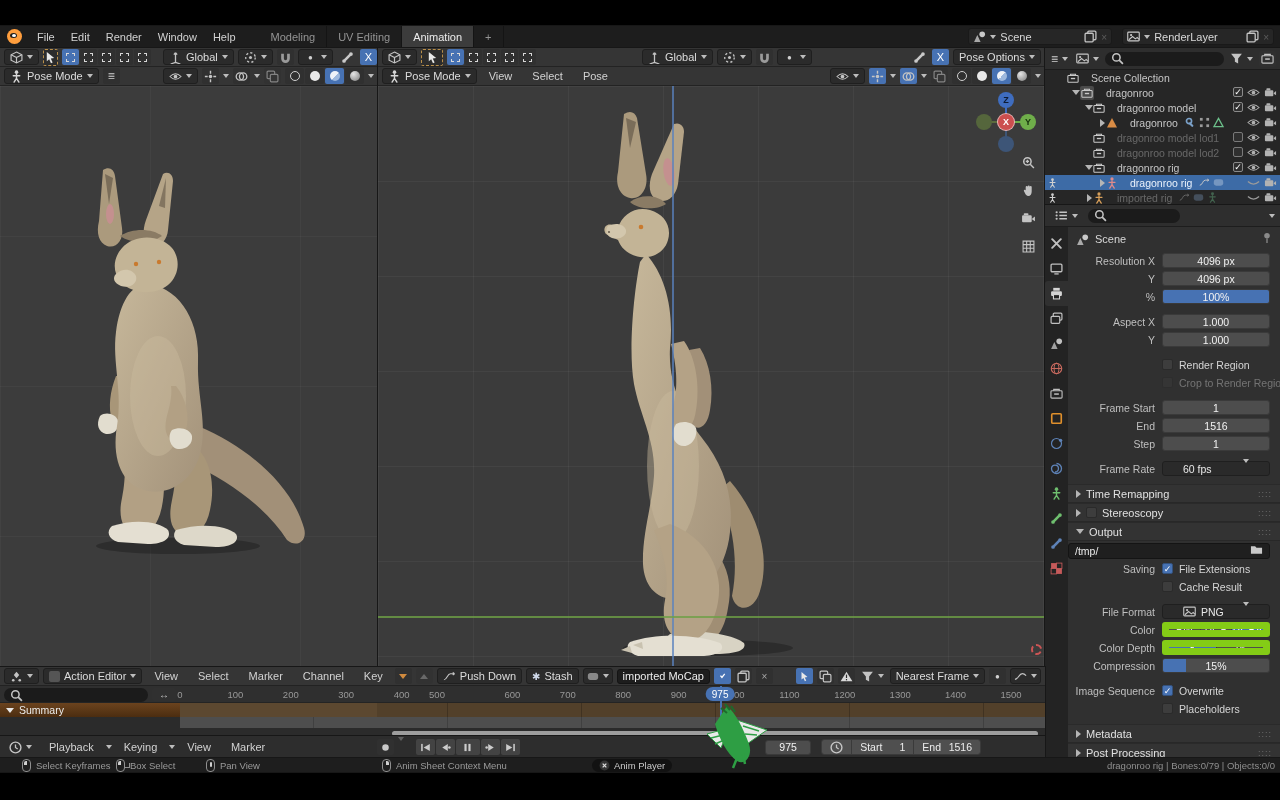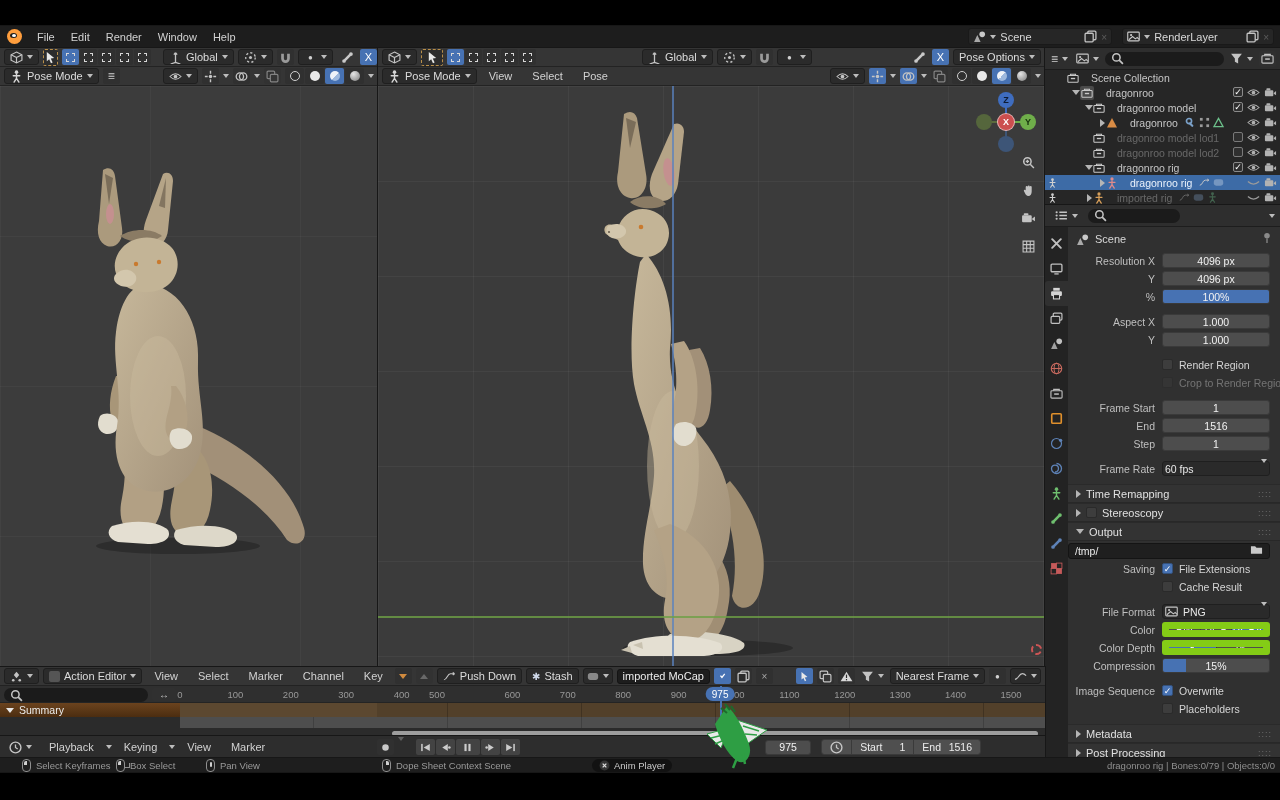--- a/index.html
+++ b/index.html
@@ -74,21 +74,21 @@
 .ptab.on{background:#303030;border-radius:3px 0 0 3px}
 .pcontent{position:absolute;left:23px;top:22px;right:0;bottom:0;overflow:hidden}
 .crumb{height:24px;display:flex;align-items:center;gap:6px;padding:0 8px;color:#d8d8d8}
 .panel-hdr{height:19px;display:flex;align-items:center;gap:5px;background:#353535;border-top:1px solid #2a2a2a;border-bottom:1px solid #282828;padding:0 8px;color:#e0e0e0}
 .grip{margin-left:auto;color:#6f6f6f;font-size:9px;letter-spacing:1px}
 .p-row{display:flex;align-items:center;height:17px;margin:1px 10px 1px 0}
 .p-label{width:94px;text-align:right;padding-right:7px;color:#bfbfbf;font-size:10.5px;flex:none;white-space:nowrap}
 .p-field{flex:1;height:15px;background:#4d4d4d;border:1px solid #3a3a3a;border-radius:3px;display:flex;align-items:center;justify-content:center;color:#f2f2f2;font-size:10.5px;position:relative;overflow:hidden}
 .p-fill{position:absolute;left:0;top:0;bottom:0;background:#4772b3}
 .p-val{position:relative;z-index:1}
-.p-select{flex:1;height:15px;background:#2a2a2a;border:1px solid #1f1f1f;border-radius:3px;display:flex;align-items:center;gap:5px;padding:0 2px;color:#e8e8e8;font-size:10.5px}
+.p-select{flex:1;height:15px;background:#2a2a2a;border:1px solid #1f1f1f;border-radius:3px;display:flex;align-items:center;gap:5px;padding:0 20px;color:#e8e8e8;font-size:10.5px}
 .seg{flex:1;display:flex;height:15px;border:7px solid #84cc16;border-radius:3px;overflow:hidden}
 .seg>div{flex:1;background:#4d4d4d;border-right:1px solid #3a3a3a;display:flex;align-items:center;justify-content:center;color:#e8e8e8;font-size:10.5px}
 .seg>div:last-child{border-right:none}
 .seg>div.on{background:#4772b3;color:#fff}
 .ckbox{width:11px;height:11px;border-radius:2px;background:#3d3d3d;border:1px solid #2a2a2a;display:flex;align-items:center;justify-content:center;flex:none;font-size:9px;color:#fff}
 .ckbox.on{background:#4772b3;border-color:#33517c}
 .cklabel{margin-left:6px;color:#d5d5d5;font-size:10.5px;white-space:nowrap}
 .p-path{flex:1;height:16px;background:#1f1f1f;border:1px solid #141414;border-radius:3px;display:flex;align-items:center;padding:0 6px;color:#ececec;font-size:10.5px}
 .gaprow{height:6px}
 
@@ -129,20 +129,26 @@
 
 <div id="root">
 
   <div id="topbar" class="region">
       <span class="logo"></span>
       <span class="menu">File</span>
       <span class="menu">Edit</span>
       <span class="menu">Render</span>
       <span class="menu">Window</span>
       <span class="menu">Help</span>
+      <div class="flex" style="margin-left:16px;height:22px">
+        <span class="wstab">Modeling</span>
+        <span class="wstab">UV Editing</span>
+        <span class="wstab active">Animation</span>
+        <span class="wstab">+</span>
+      </div>
       <div style="flex:1"></div>
       <div class="idblock" style="margin-right:10px">
         <span class="ic" style="color:#c9c9c9">
           <svg viewBox="0 0 12 12">
             <circle cx="8.5" cy="4" r="2.6" fill="currentColor"></circle>
             <path d="M4 4.5 L7 11 H1Z" fill="currentColor" opacity="0.8"></path>
           </svg>
         </span>
         <span class="caret"></span>
         <span style="min-width:80px">Scene</span>
@@ -1524,21 +1530,21 @@
       <span class="hint" style="left:206px">
         <span class="ms m">
           <i></i>
         </span>
         <span>Pan View</span>
       </span>
       <span class="hint" style="left:382px">
         <span class="ms r">
           <i></i>
         </span>
-        <span>Dope Sheet Context Scene</span>
+        <span>Anim Sheet Context Menu</span>
       </span>
       <span class="pill" style="left:592px">
         <span class="ic" style="width:11px;height:11px">
           <svg viewBox="0 0 12 12">
             <circle cx="6" cy="6" r="5.4" fill="#343434"></circle>
             <path d="M4 4 L8 8 M8 4 L4 8" stroke="#ddd" stroke-width="1.4"></path>
           </svg>
         </span>
         <span>Anim Player</span>
       </span>

